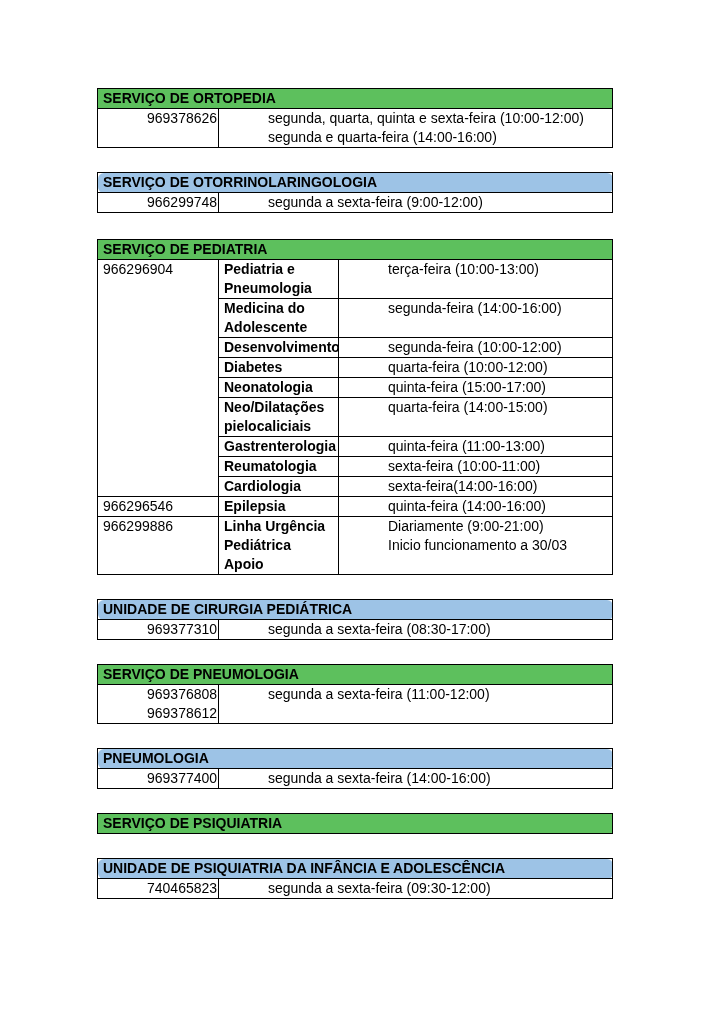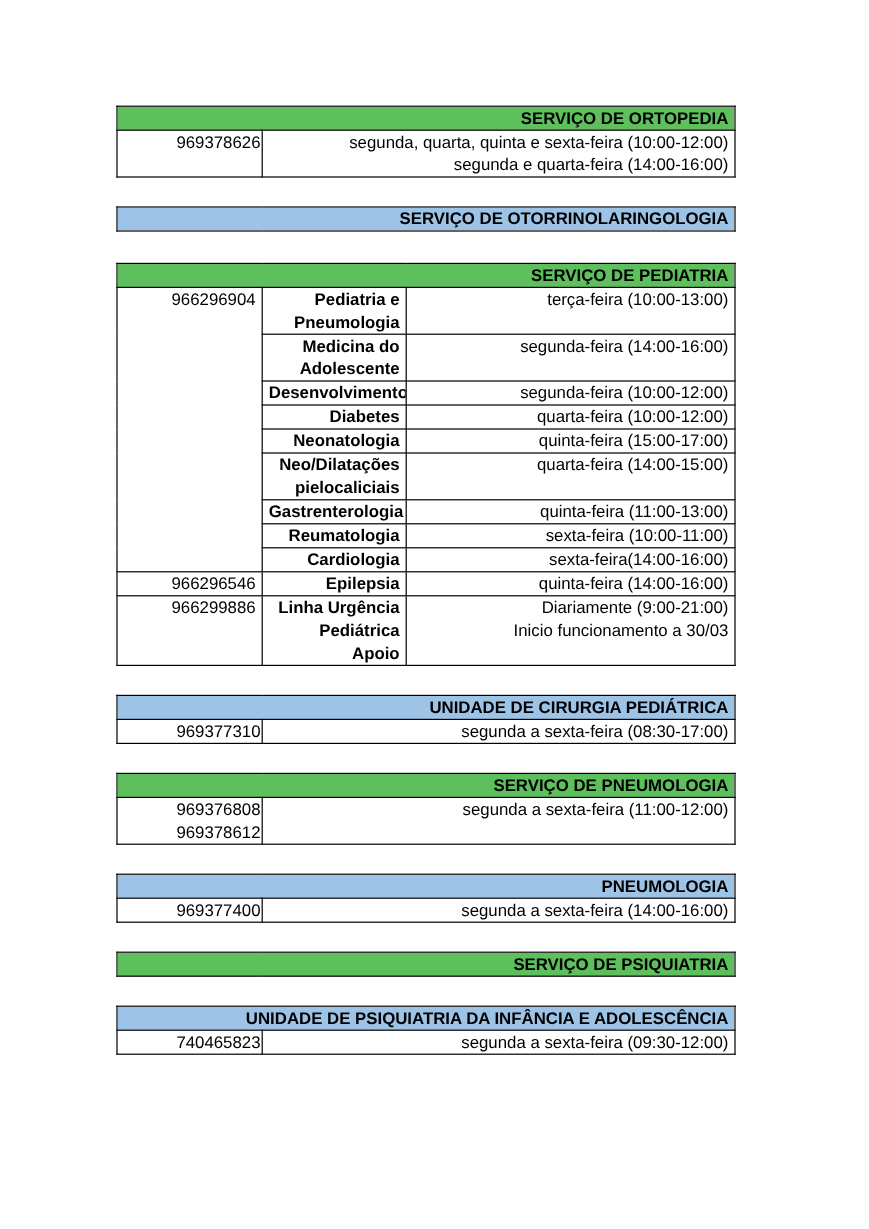--- a/index.html
+++ b/index.html
@@ -14,36 +14,35 @@
   .page {
     box-sizing: border-box;
     width: 724px; height: 1024px;
     padding: 88px 0 0 97px;
   }
   table.svc {
     border-collapse: collapse;
     table-layout: fixed;
     width: 515px;
     margin-bottom: 24px;
-    text-align: right;
   }
   table.svc td {
     border: 1px solid #000000;
     padding: 0 5px;
     line-height: 19px;
     vertical-align: top;
     overflow: hidden;
   }
   td.hdr {
     font-weight: bold;
     line-height: 21px;
     padding: 0 5px;
   }
   td.hdr.green { background: #5dc05d; }
-  td.hdr.blue  { background: #9dc3e6; }
+  td.hdr.blue  { background: #9dc3e6; border-radius: 6px; }
   td.label { font-weight: bold; }
   td.mid { vertical-align: middle; }
   .ln { display: block; margin-left: 44px; }
   col.c-phone { width: 121px; }
   col.c-wide  { width: 394px; }
   col.c-label { width: 120px; }
   col.c-sched { width: 274px; }
 </style>
 </head>
 <body>
@@ -73,20 +72,28 @@
 
   <table class="svc" style="margin-bottom:26px;">
     <colgroup>
         <col class="c-phone">
         <col class="c-wide">
       </colgroup>
     <tbody>
         <tr>
           <td colspan="2" class="hdr blue"><span>SERVIÇO DE OTORRINOLARINGOLOGIA</span></td>
         </tr>
+    <tr>
+      <td>
+            <span class="ln">966299748</span>
+          </td>
+      <td>
+            <span class="ln">segunda a sexta-feira (9:00-12:00)</span>
+          </td>
+    </tr>
   </tbody>
     </table>
 
   <table class="svc">
     <colgroup>
         <col class="c-phone">
         <col class="c-label">
         <col class="c-sched">
       </colgroup>
     <tbody>

